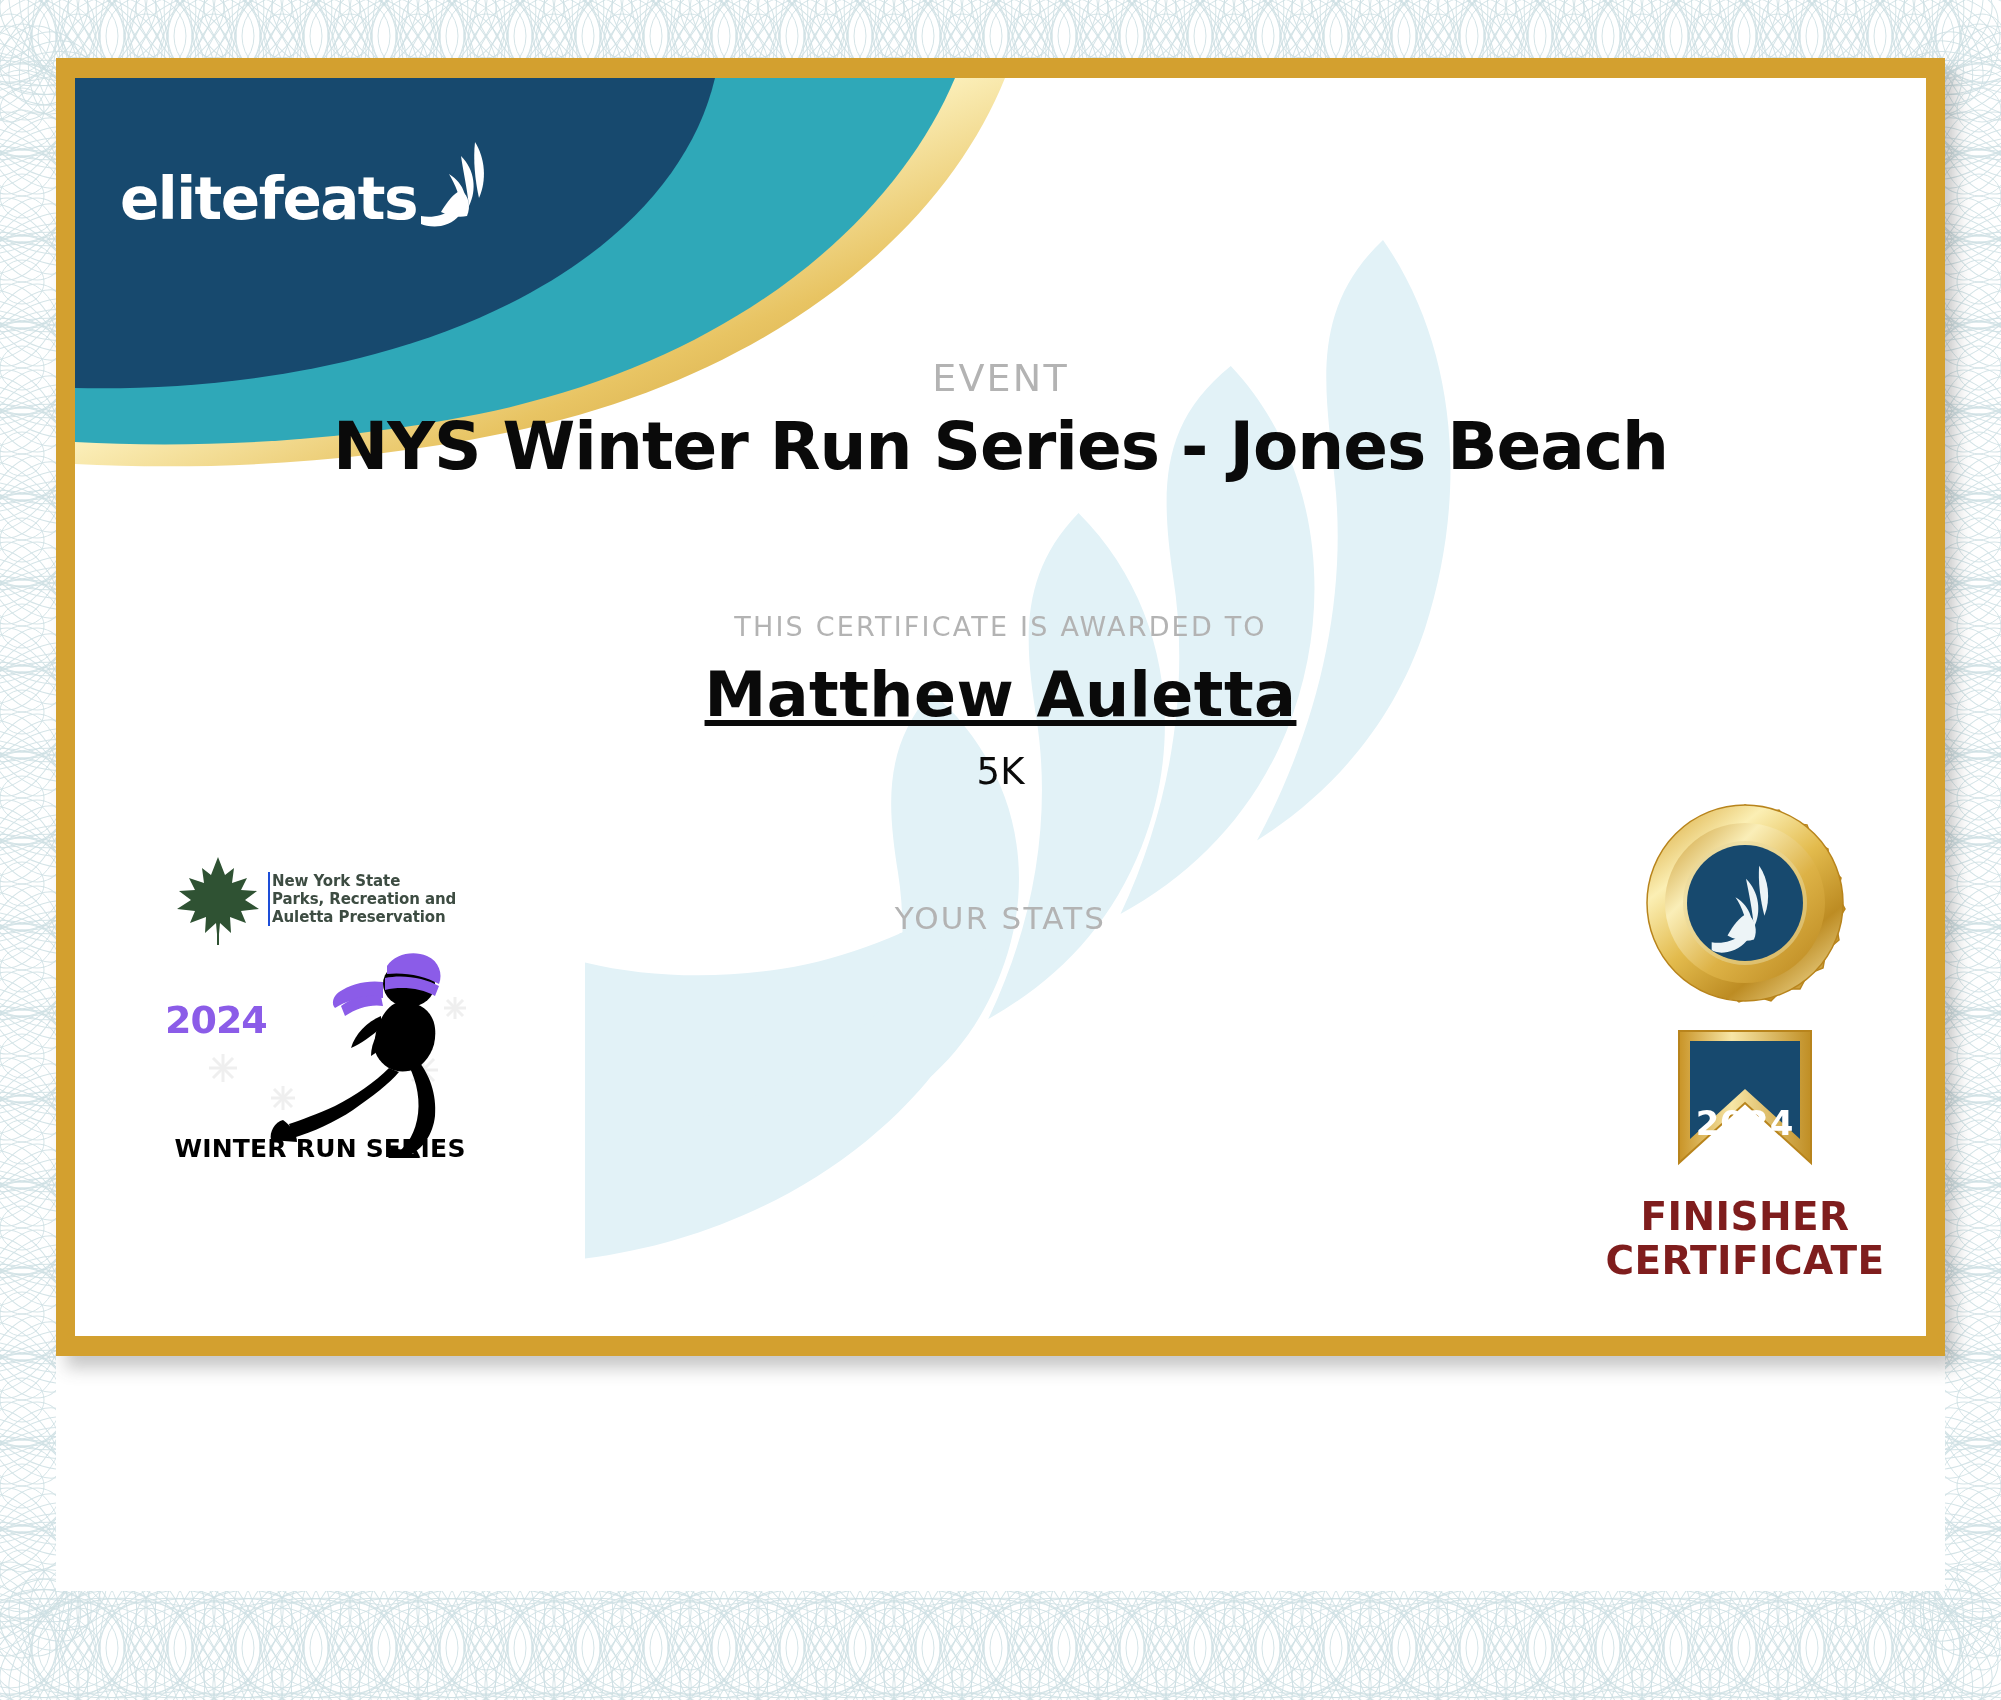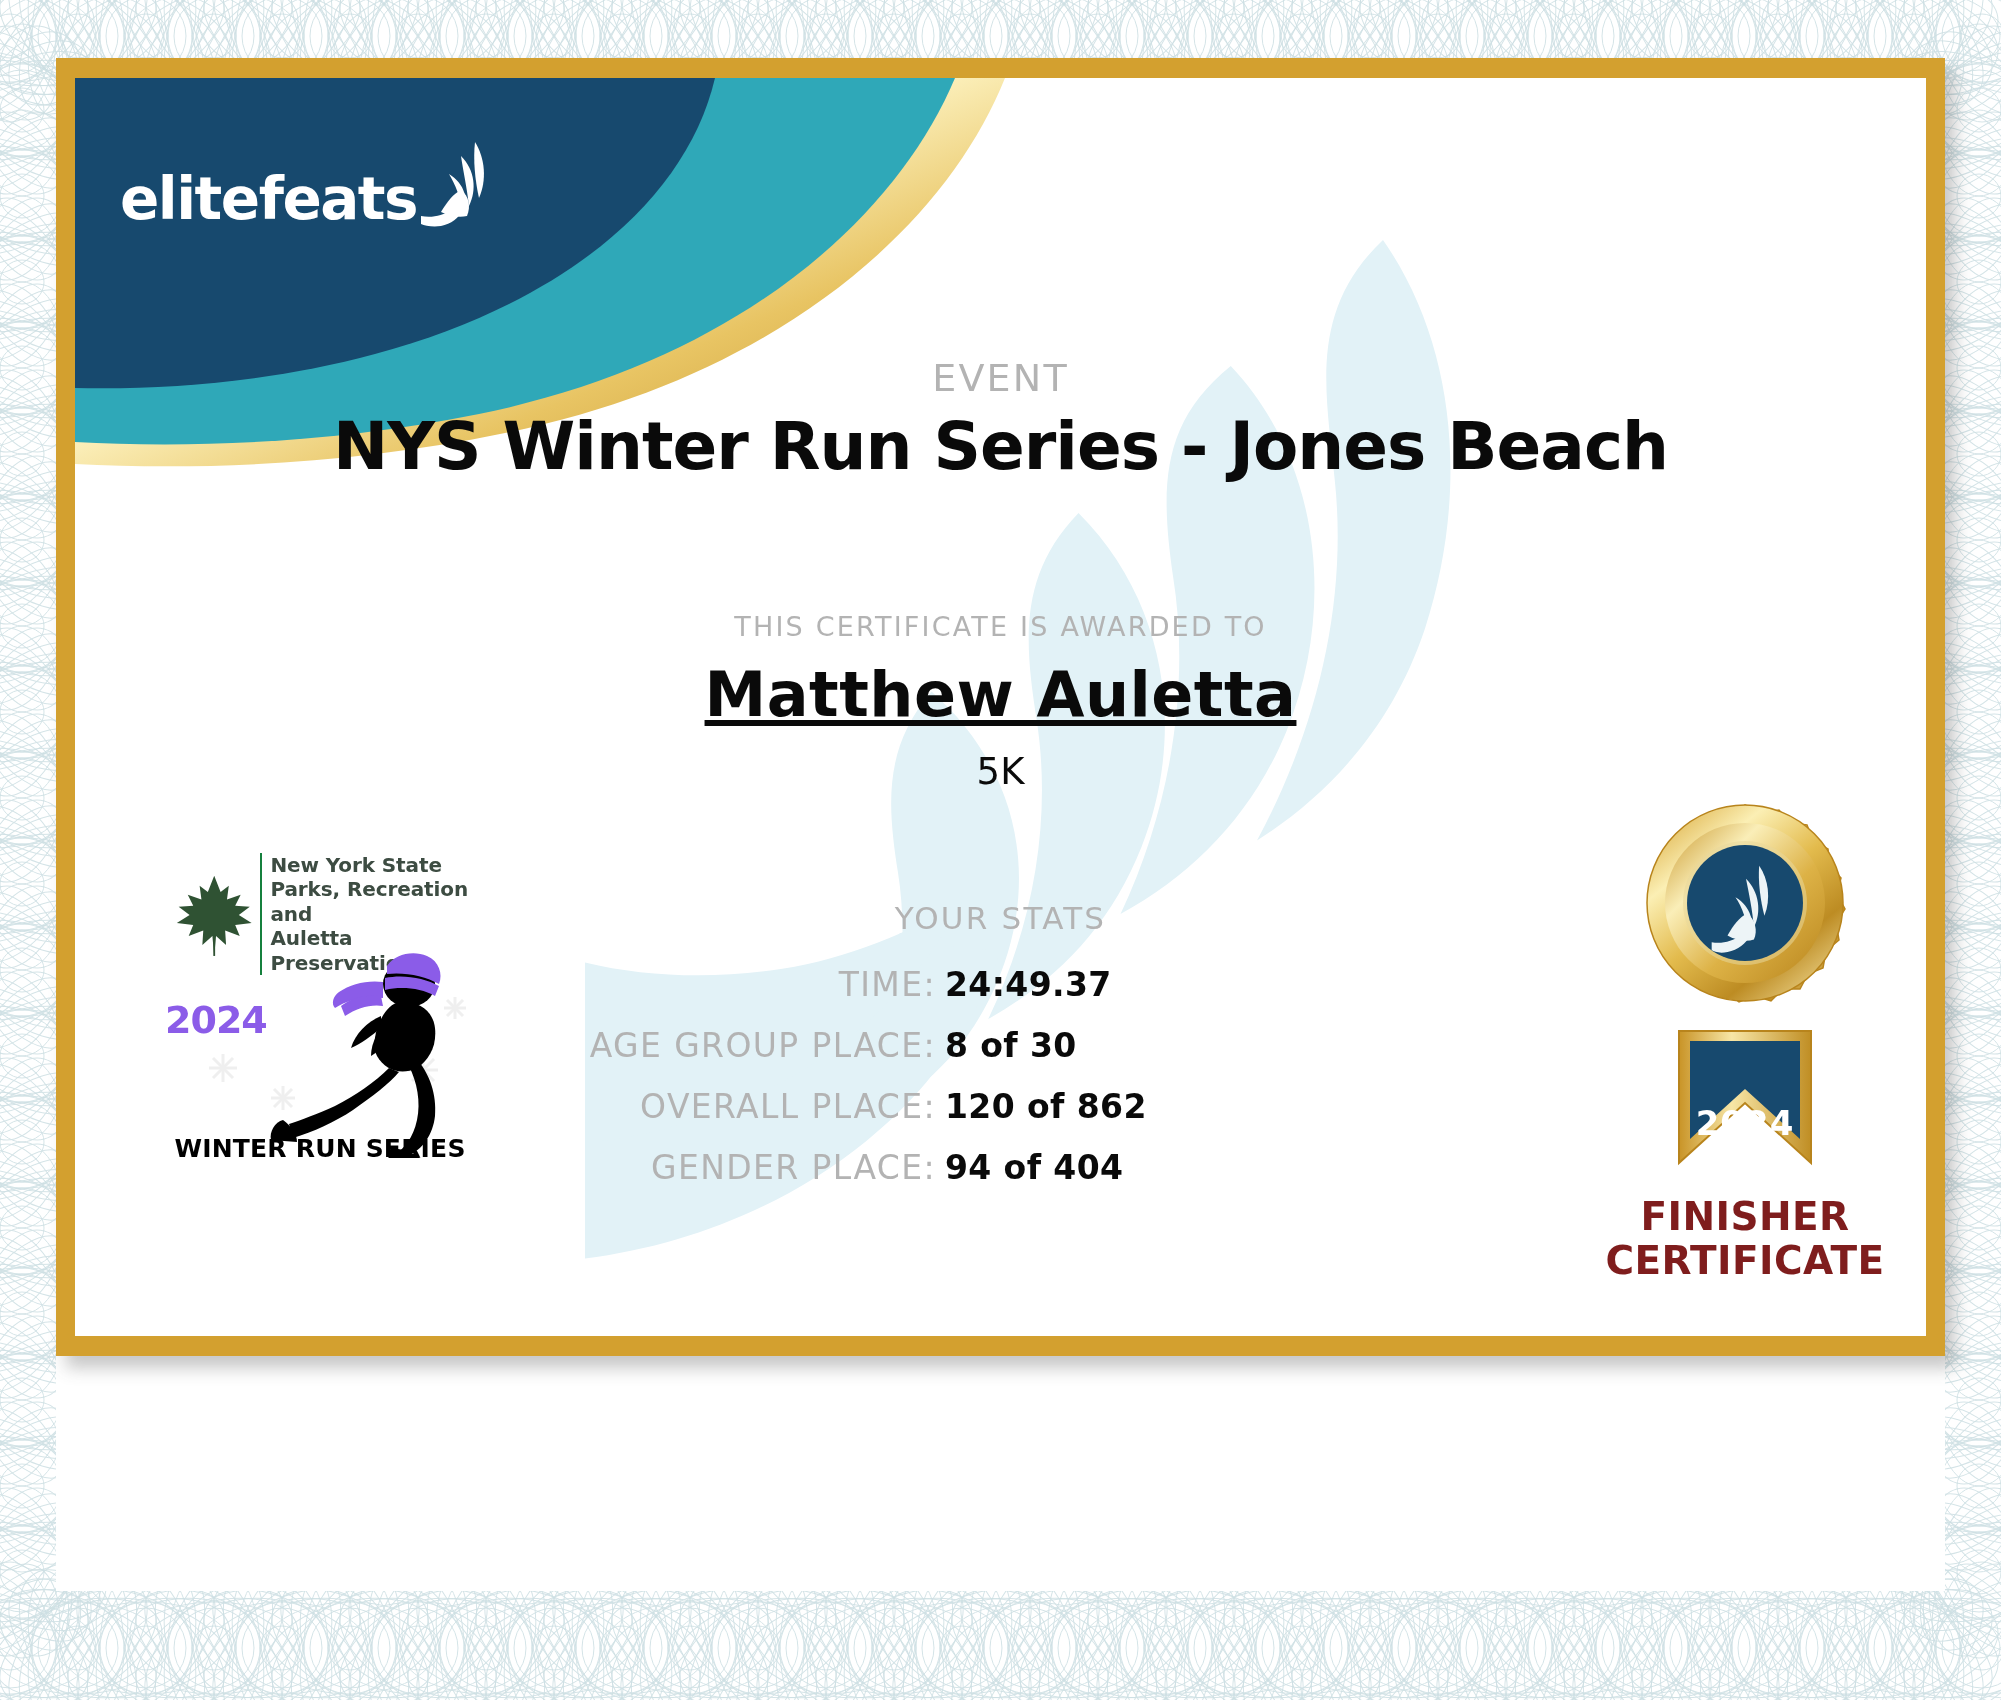--- a/index.html
+++ b/index.html
@@ -166,27 +166,27 @@
     position: absolute;
     left: 100px;
     top: 775px;
     width: 320px;
     display: flex;
     align-items: center;
     gap: 7px;
   }
   #nys-text {
     font-family: "DejaVu Sans", sans-serif;
-    font-size: 20px;
+    font-size: 15px;
     font-weight: 700;
     color: #3d4c42;
     line-height: 1.22;
     letter-spacing: -0.1px;
-    border-left: 2px solid #15803d;
-    padding-left: 8px;
+    border-left: 2px solid #1d4ed8;
+    padding-left: 2px;
   }
 
   
   #wrs-logo {
     position: absolute;
     left: 80px;
     top: 870px;
     width: 330px;
     height: 240px;
   }
@@ -430,40 +430,20 @@
 
       <div class="center-col label-muted" id="event-label">EVENT</div>
       <div class="center-col" id="event-title">NYS Winter Run Series - Jones Beach</div>
 
       <div class="center-col label-muted" id="awarded-label">THIS CERTIFICATE IS AWARDED TO</div>
       <div class="center-col" id="recipient-name">Matthew Auletta</div>
       <div class="center-col" id="distance">5K</div>
 
       <div class="center-col label-muted" id="stats-label">YOUR STATS</div>
 
-      <table id="stats-table">
-        <tbody>
-          <tr>
-            <td class="stat-label">TIME:</td>
-            <td class="stat-value">24:49.37</td>
-          </tr>
-          <tr>
-            <td class="stat-label">AGE GROUP PLACE:</td>
-            <td class="stat-value">8 of 30</td>
-          </tr>
-          <tr>
-            <td class="stat-label">OVERALL PLACE:</td>
-            <td class="stat-value">120 of 862</td>
-          </tr>
-          <tr>
-            <td class="stat-label">GENDER PLACE:</td>
-            <td class="stat-value">94 of 404</td>
-          </tr>
-        </tbody>
-      </table>
 
       <div id="nys-logo">
         <svg width="86" height="92" viewBox="0 0 86 92">
           <path fill="#2F5233" d="M43 4 L50 22 L59 15 L57 30 L72 25 L66 37 L82 38 L70 47 L84 56
                    L66 58 L71 70 L55 64 L56 80 L45 70 L43 92 L41 70 L30 80 L31 64
                    L15 70 L20 58 L2 56 L16 47 L4 38 L20 37 L14 25 L29 30 L27 15
                    L36 22 Z"></path>
           <rect x="42" y="70" width="2" height="22" fill="#2F5233"></rect>
         </svg>
         <div id="nys-text">

